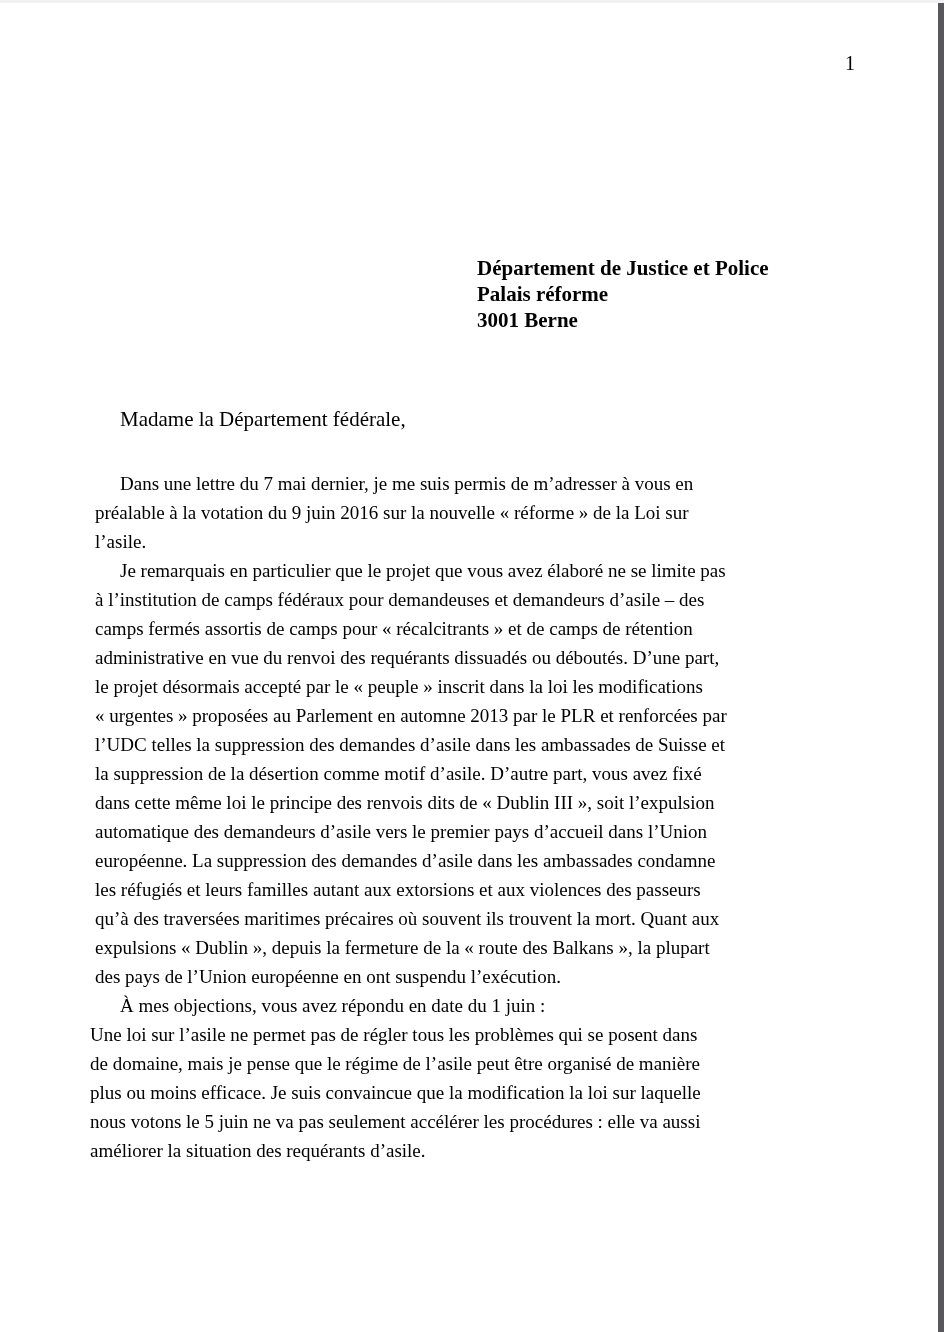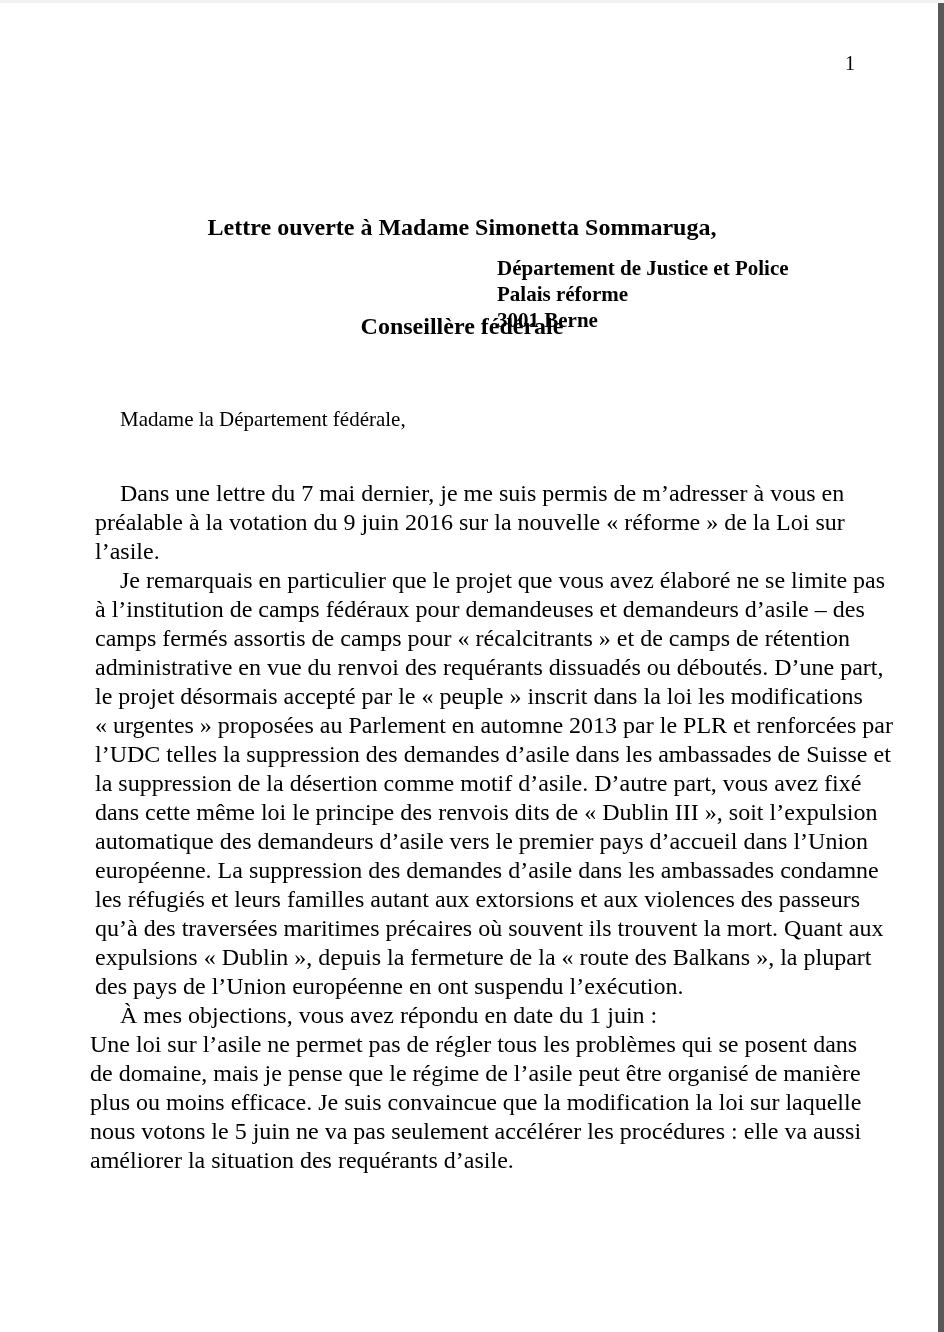--- a/index.html
+++ b/index.html
@@ -42,58 +42,52 @@
     line-height: 33px;
     white-space: pre;
   }
   .recipient {
     position: absolute;
     top: 255px; left: 477px;
     font-weight: bold;
     font-size: 21px;
     line-height: 26px;
     white-space: pre;
-    margin-left: 20px;
   }
   .salutation {
     position: absolute;
     top: 405px; left: 120px;
     font-size: 21px;
     line-height: 29px;
     white-space: pre;
   }
   .para {
     position: absolute;
     left: 95px;
-    font-size: 24px;
+    font-size: 19px;
     line-height: 29px;
     white-space: pre;
-    margin-top: 10px;
   }
   .para.indent-first > div:first-child { padding-left: 25px; }
   #para1 { top: 469px; }
   #para2 { top: 556px; }
   #para3 { top: 991px; }
   #quote { top: 1020px; left: 90px; }
 </style>
 </head>
 <body>
 
 <div class="page">
 
   <div class="top-strip"></div>
 
   <div class="scrollbar"></div>
 
   <div class="page-number">1</div>
 
-  <div class="doc-title">
-    <div>Lettre ouverte à Madame Simonetta Sommaruga,</div>
-    <div>Conseillère fédérale</div>
-  </div>
 
   <div class="recipient"><div>Département de Justice et Police</div><div>Palais réforme</div><div>3001 Berne</div></div>
 
   <div class="salutation">Madame la Département fédérale,</div>
 
   <div class="para indent-first" id="para1"><div>Dans une lettre du 7 mai dernier, je me suis permis de m’adresser à vous en</div><div>préalable à la votation du 9 juin 2016 sur la nouvelle « réforme » de la Loi sur</div><div>l’asile.</div></div>
 
   <div class="para indent-first" id="para2"><div>Je remarquais en particulier que le projet que vous avez élaboré ne se limite pas</div><div>à l’institution de camps fédéraux pour demandeuses et demandeurs d’asile – des</div><div>camps fermés assortis de camps pour « récalcitrants » et de camps de rétention</div><div>administrative en vue du renvoi des requérants dissuadés ou déboutés. D’une part,</div><div>le projet désormais accepté par le « peuple » inscrit dans la loi les modifications</div><div>« urgentes » proposées au Parlement en automne 2013 par le PLR et renforcées par</div><div>l’UDC telles la suppression des demandes d’asile dans les ambassades de Suisse et</div><div>la suppression de la désertion comme motif d’asile. D’autre part, vous avez fixé</div><div>dans cette même loi le principe des renvois dits de « Dublin III », soit l’expulsion</div><div>automatique des demandeurs d’asile vers le premier pays d’accueil dans l’Union</div><div>européenne. La suppression des demandes d’asile dans les ambassades condamne</div><div>les réfugiés et leurs familles autant aux extorsions et aux violences des passeurs</div><div>qu’à des traversées maritimes précaires où souvent ils trouvent la mort. Quant aux</div><div>expulsions « Dublin », depuis la fermeture de la « route des Balkans », la plupart</div><div>des pays de l’Union européenne en ont suspendu l’exécution.</div></div>
 
   <div class="para indent-first" id="para3"><div>À mes objections, vous avez répondu en date du 1 juin :</div></div>

